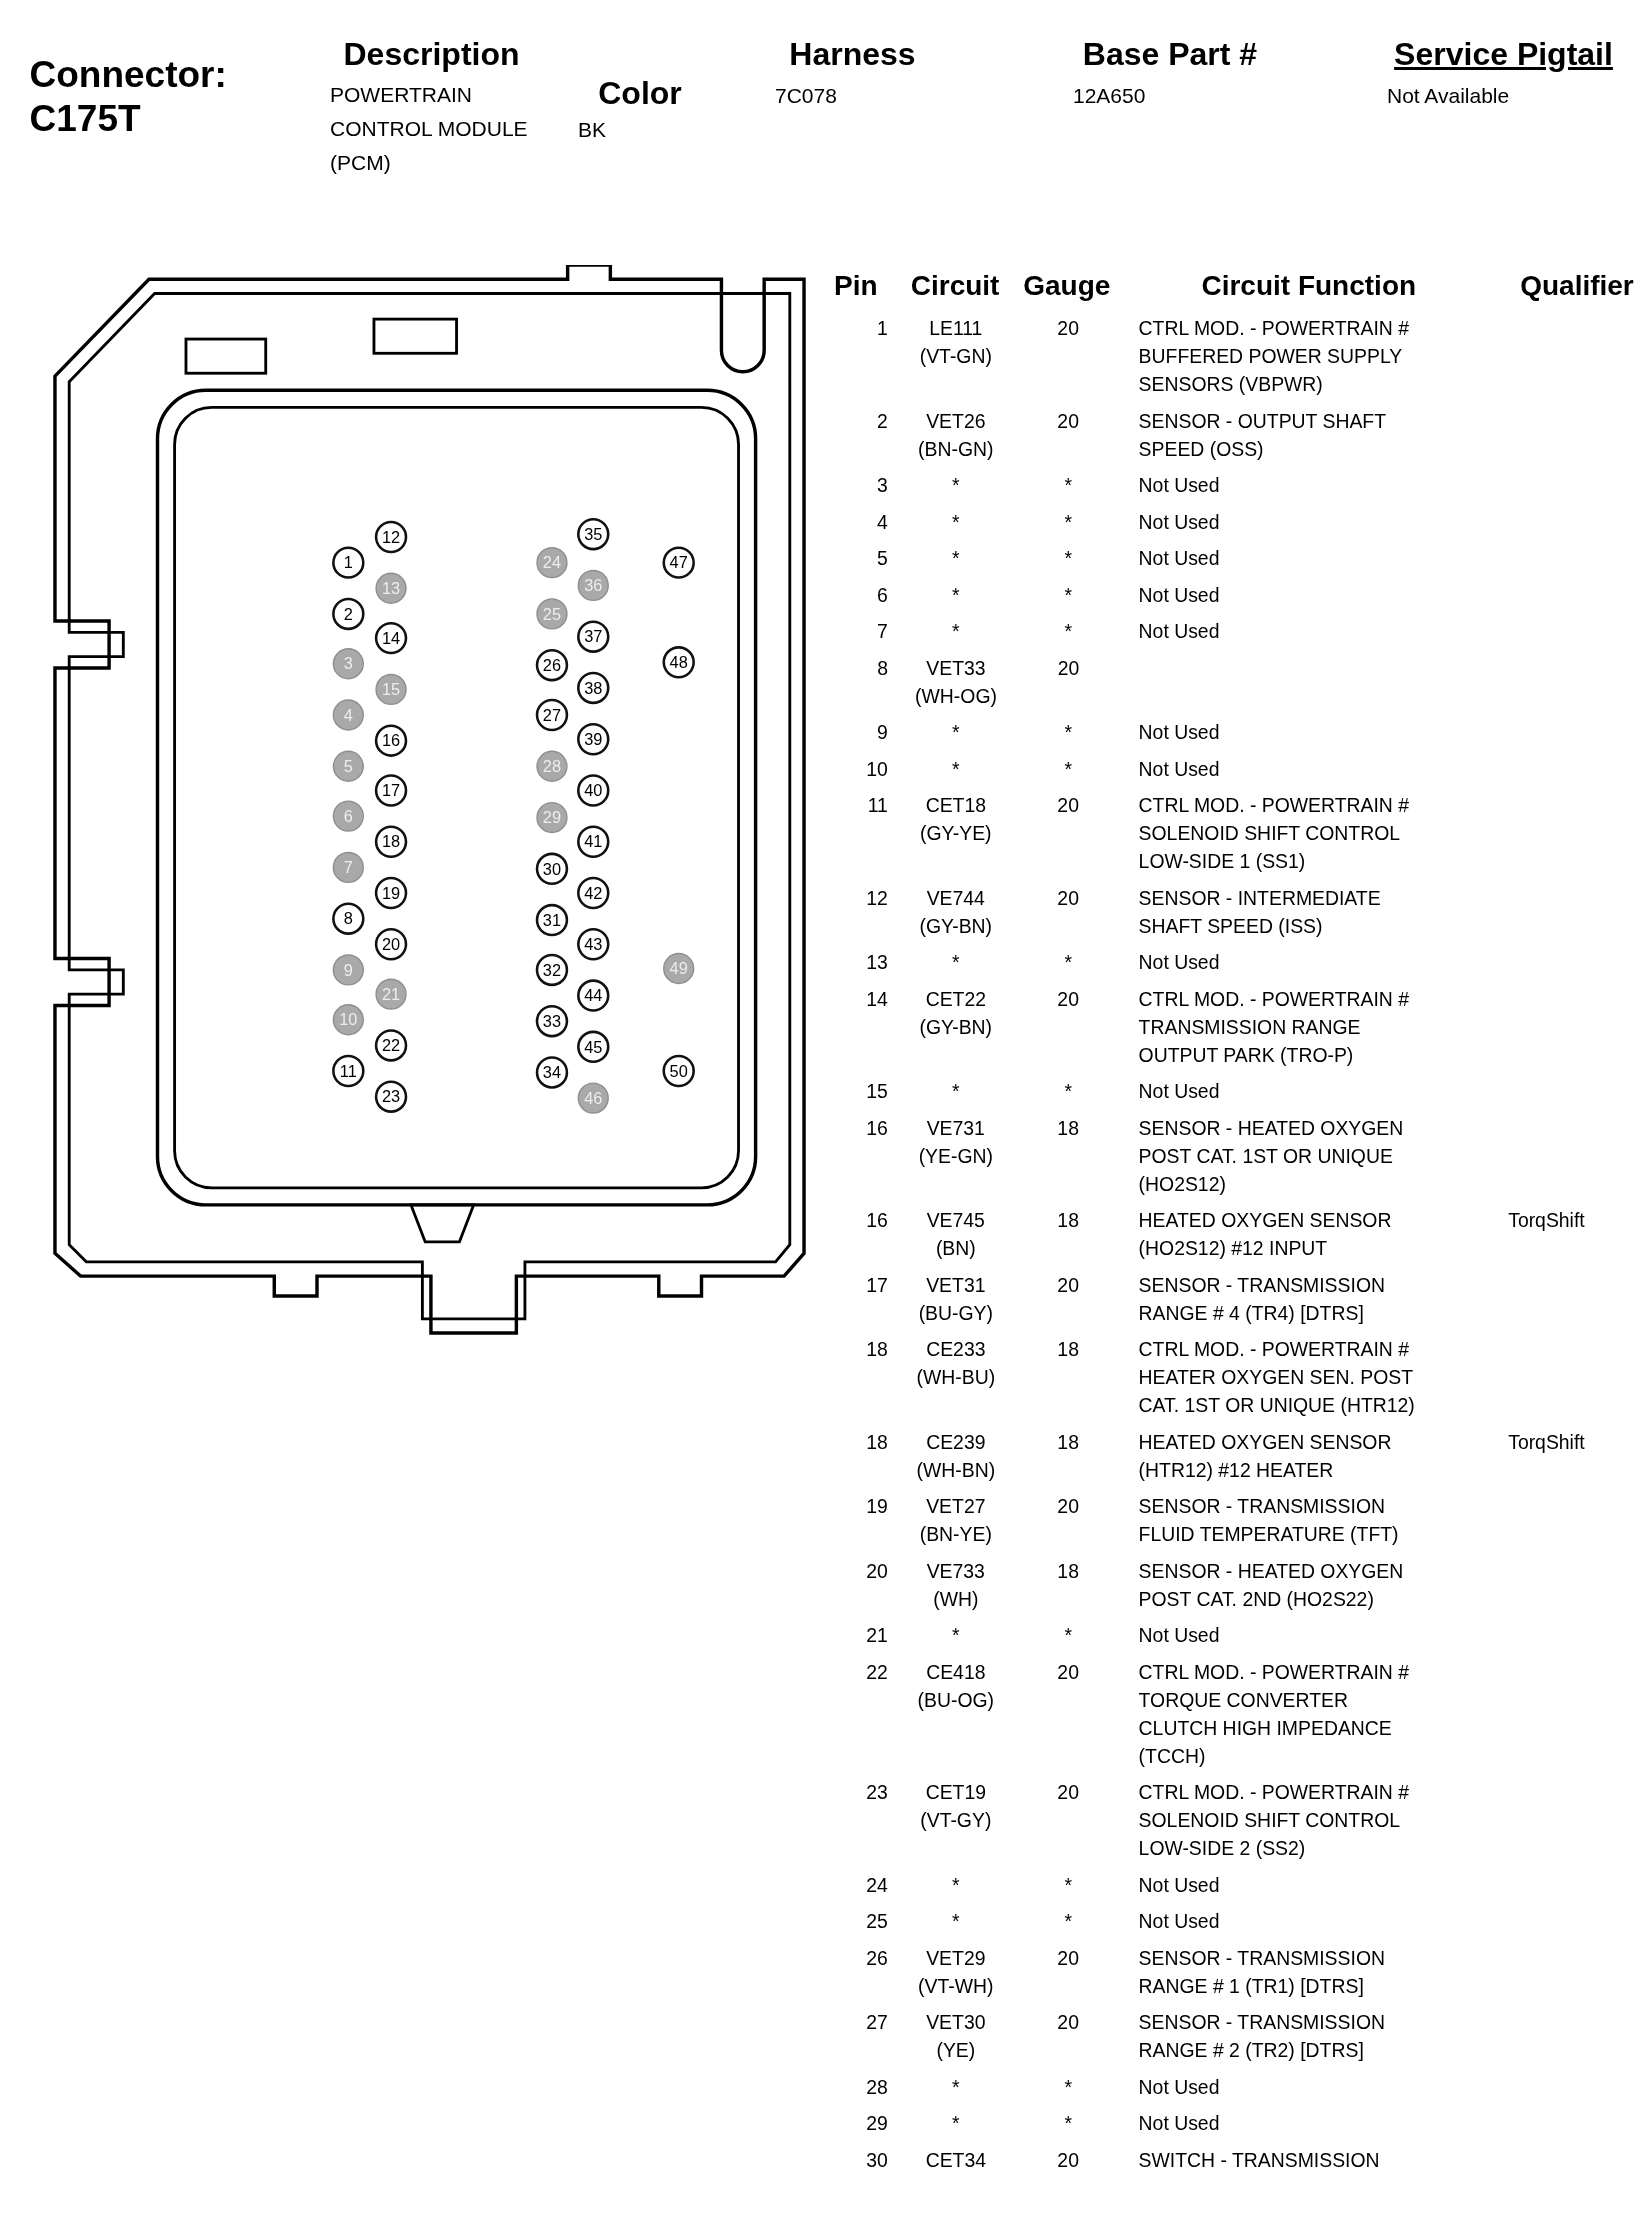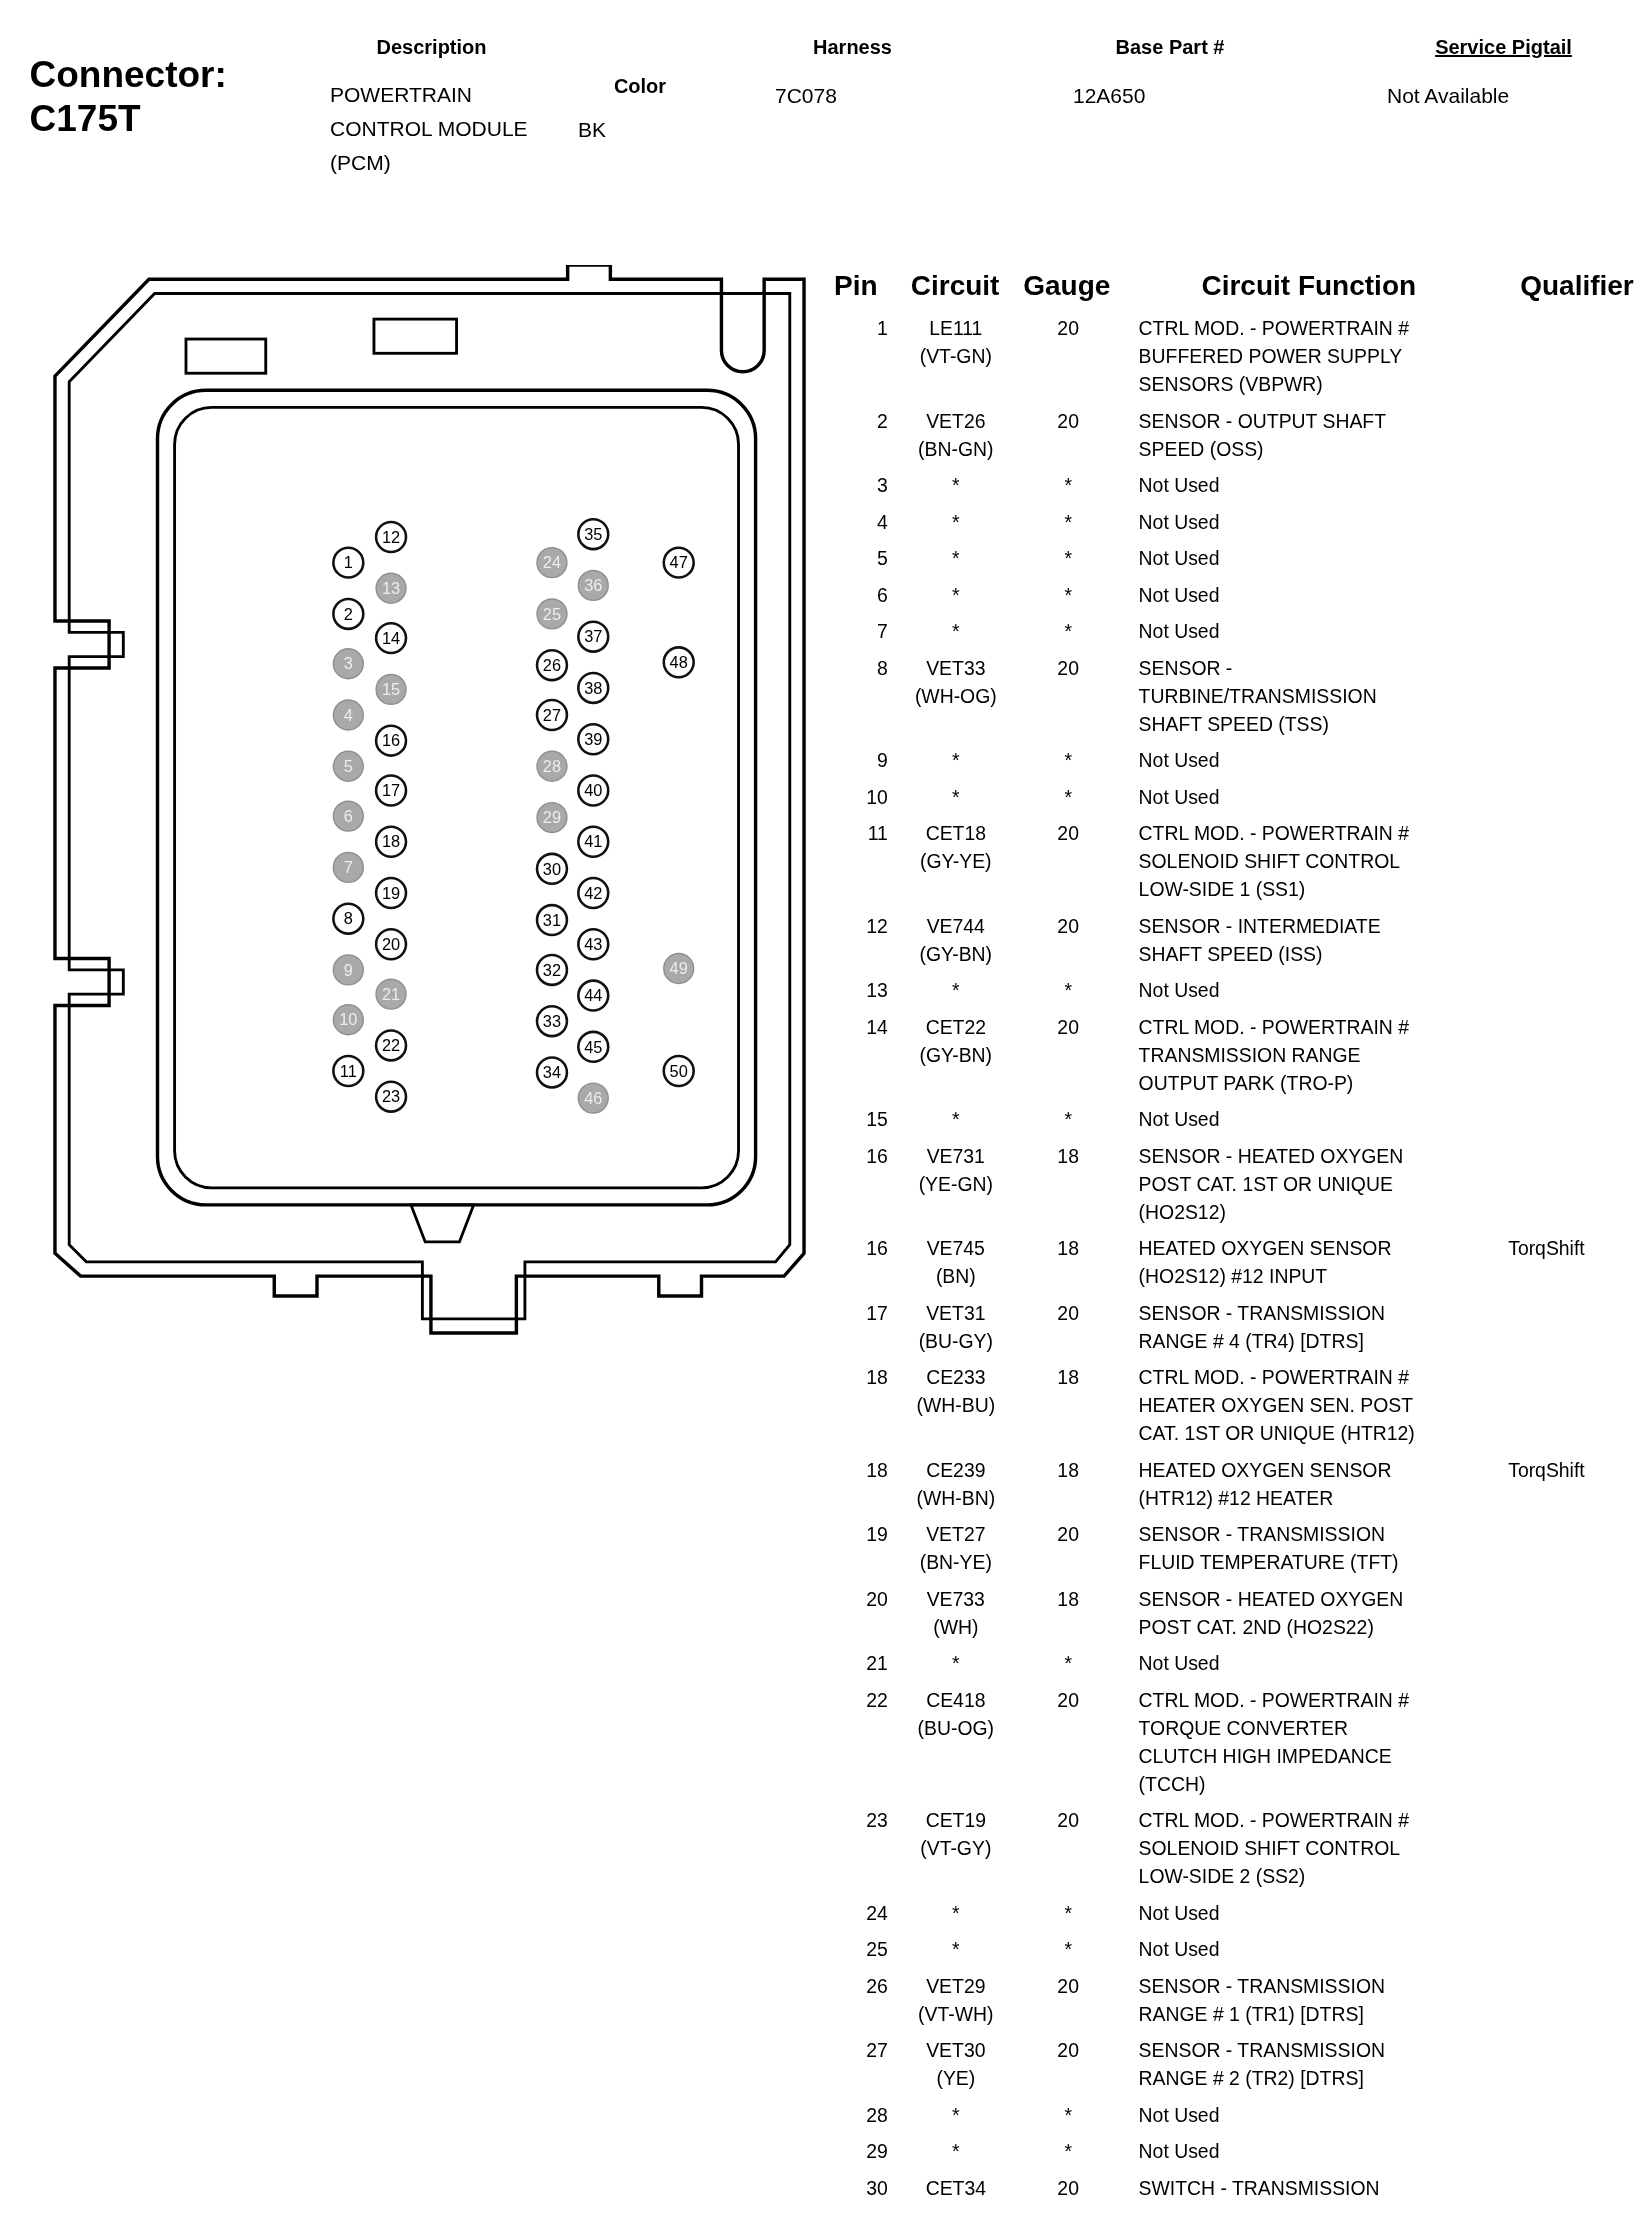--- a/index.html
+++ b/index.html
@@ -3,21 +3,21 @@
 <meta charset="utf-8">
 <style>
   html, body { margin:0; padding:0; }
   body {
     width:1645px; height:2227px; background:#ffffff; color:#000;
     font-family:"Liberation Sans", sans-serif;
     position:relative; overflow:hidden;
   }
   
   .conn-block { position:absolute; left:29.5px; top:53px; font-size:37px; font-weight:bold; line-height:1.18; }
-  .hdr-label { position:absolute; font-size:20px; font-weight:bold; text-align:center; }
+  .hdr-label { position:absolute; font-size:32px; font-weight:bold; text-align:center; }
   .hdr-value { position:absolute; font-size:21px; text-align:left; line-height:34px; }
   .f-desc-label   { left:315px;  top:36px;  width:233px; }
   .f-desc-value   { left:330px;  top:78px; width:202px; }
   .f-color-label  { left:578px;  top:75px;  width:124px; }
   .f-color-value  { left:578px;  top:113px; width:124px; }
   .f-harness-label{ left:775px;  top:36px;  width:155px; }
   .f-harness-value{ left:775px;  top:79px; width:155px; }
   .f-base-label   { left:1073px; top:36px;  width:194px; }
   .f-base-value   { left:1073px; top:79px; width:194px; }
   .f-pig-label    { left:1387px; top:36px;  width:233px;text-decoration:underline; }
@@ -352,21 +352,20 @@
         <div class="c-pin">7</div>
         <div class="c-circuit">*</div>
         <div class="c-gauge">*</div>
         <div class="c-fn">Not Used</div>
         <div class="c-q"></div>
       </div>
       <div class="trow">
         <div class="c-pin">8</div>
         <div class="c-circuit">VET33<div>(WH-OG)</div></div>
         <div class="c-gauge">20</div>
-        <div class="c-fn">SENSOR - TURBINE/TRANSMISSION SHAFT SPEED (TSS)</div>
         <div class="c-q"></div>
       </div>
       <div class="trow">
         <div class="c-pin">9</div>
         <div class="c-circuit">*</div>
         <div class="c-gauge">*</div>
         <div class="c-fn">Not Used</div>
         <div class="c-q"></div>
       </div>
       <div class="trow">

